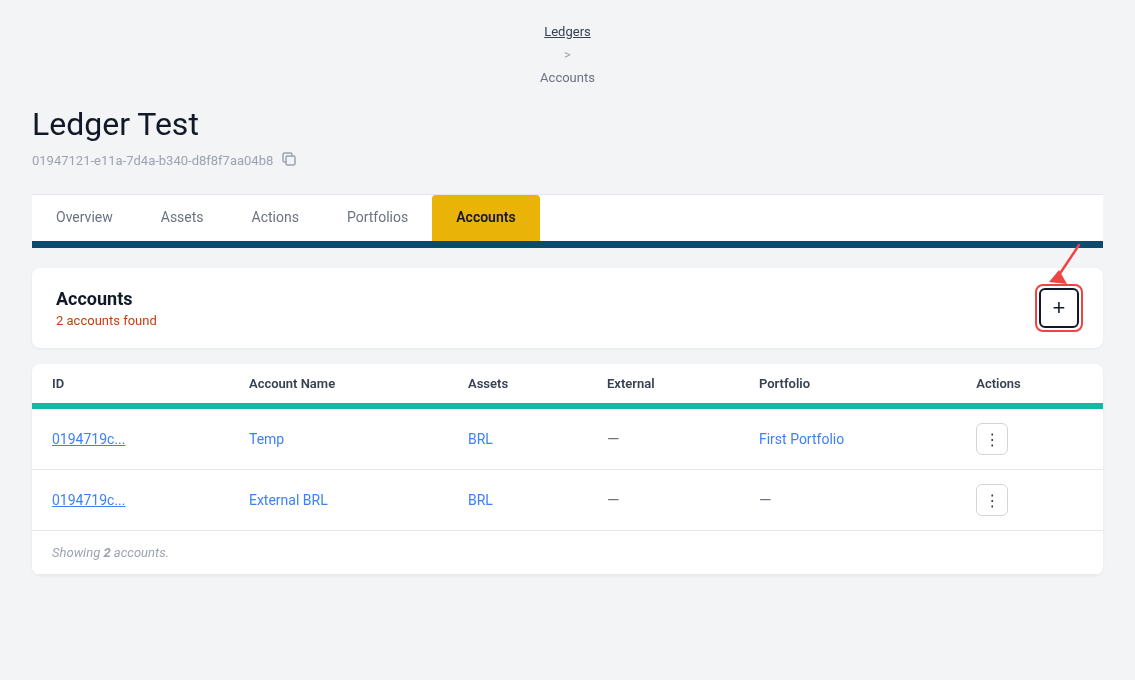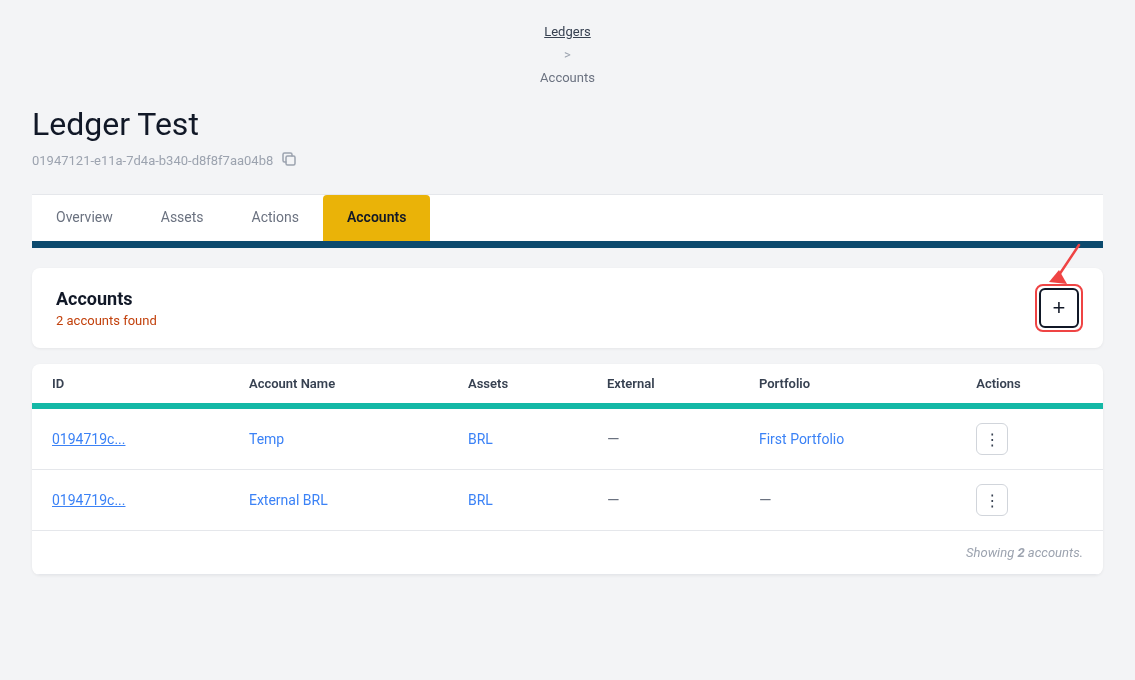--- a/index.html
+++ b/index.html
@@ -220,21 +220,20 @@
       align-items: center;
       justify-content: center;
       font-size: 16px;
       color: #374151;
     }
     .footer-row td {
       font-size: 13px;
       color: #9ca3af;
       font-style: italic;
       padding: 14px 20px;
-      text-align: right;
     }
 
     
     .arrow-container {
       position: relative;
     }
   </style>
 </head>
 <body>
 
@@ -256,20 +255,21 @@
   </span>
 </div>
 
 <div class="divider"></div>
 
 <div class="tabs-container">
   <div class="tabs">
     <div class="tab">Overview</div>
     <div class="tab">Assets</div>
     <div class="tab">Actions</div>
+    <div class="tab">Portfolios</div>
     <div class="tab active">Accounts</div>
   </div>
 </div>
 
 <div class="accounts-header-card">
   <div>
     <div class="accounts-header-title">Accounts</div>
     <div class="accounts-header-subtitle">2 accounts found</div>
   </div>
   <div class="add-btn-wrapper arrow-container">

